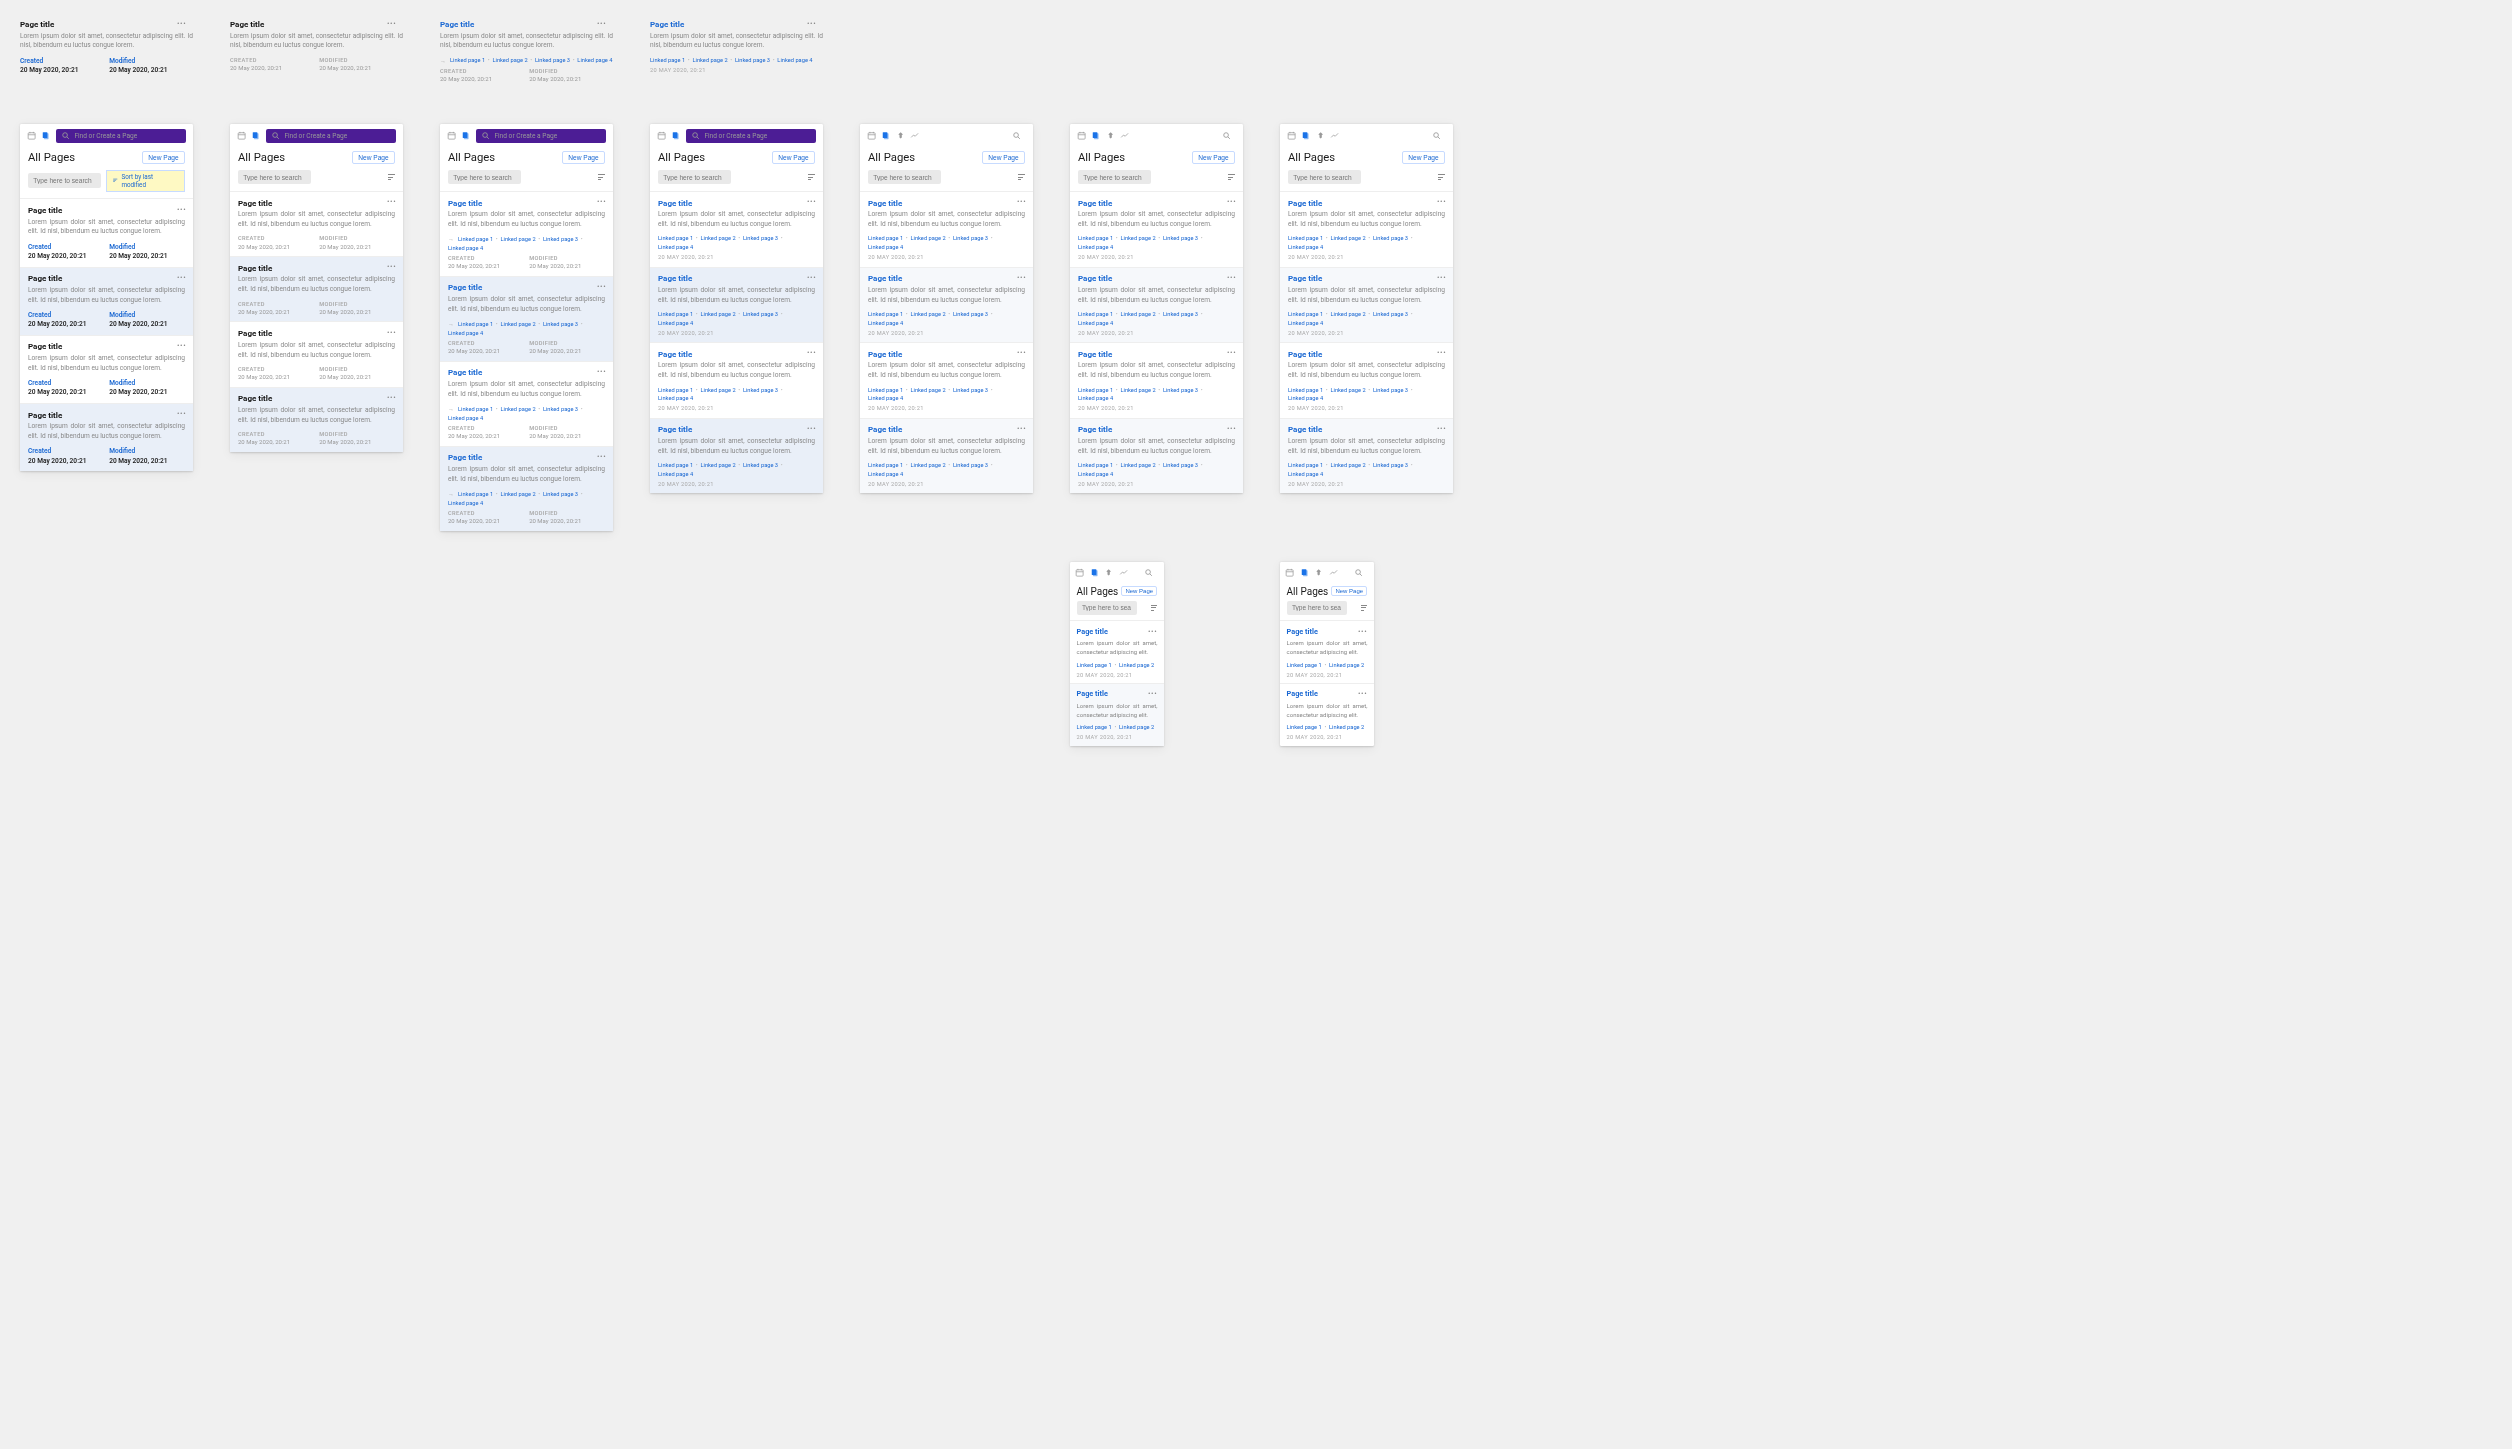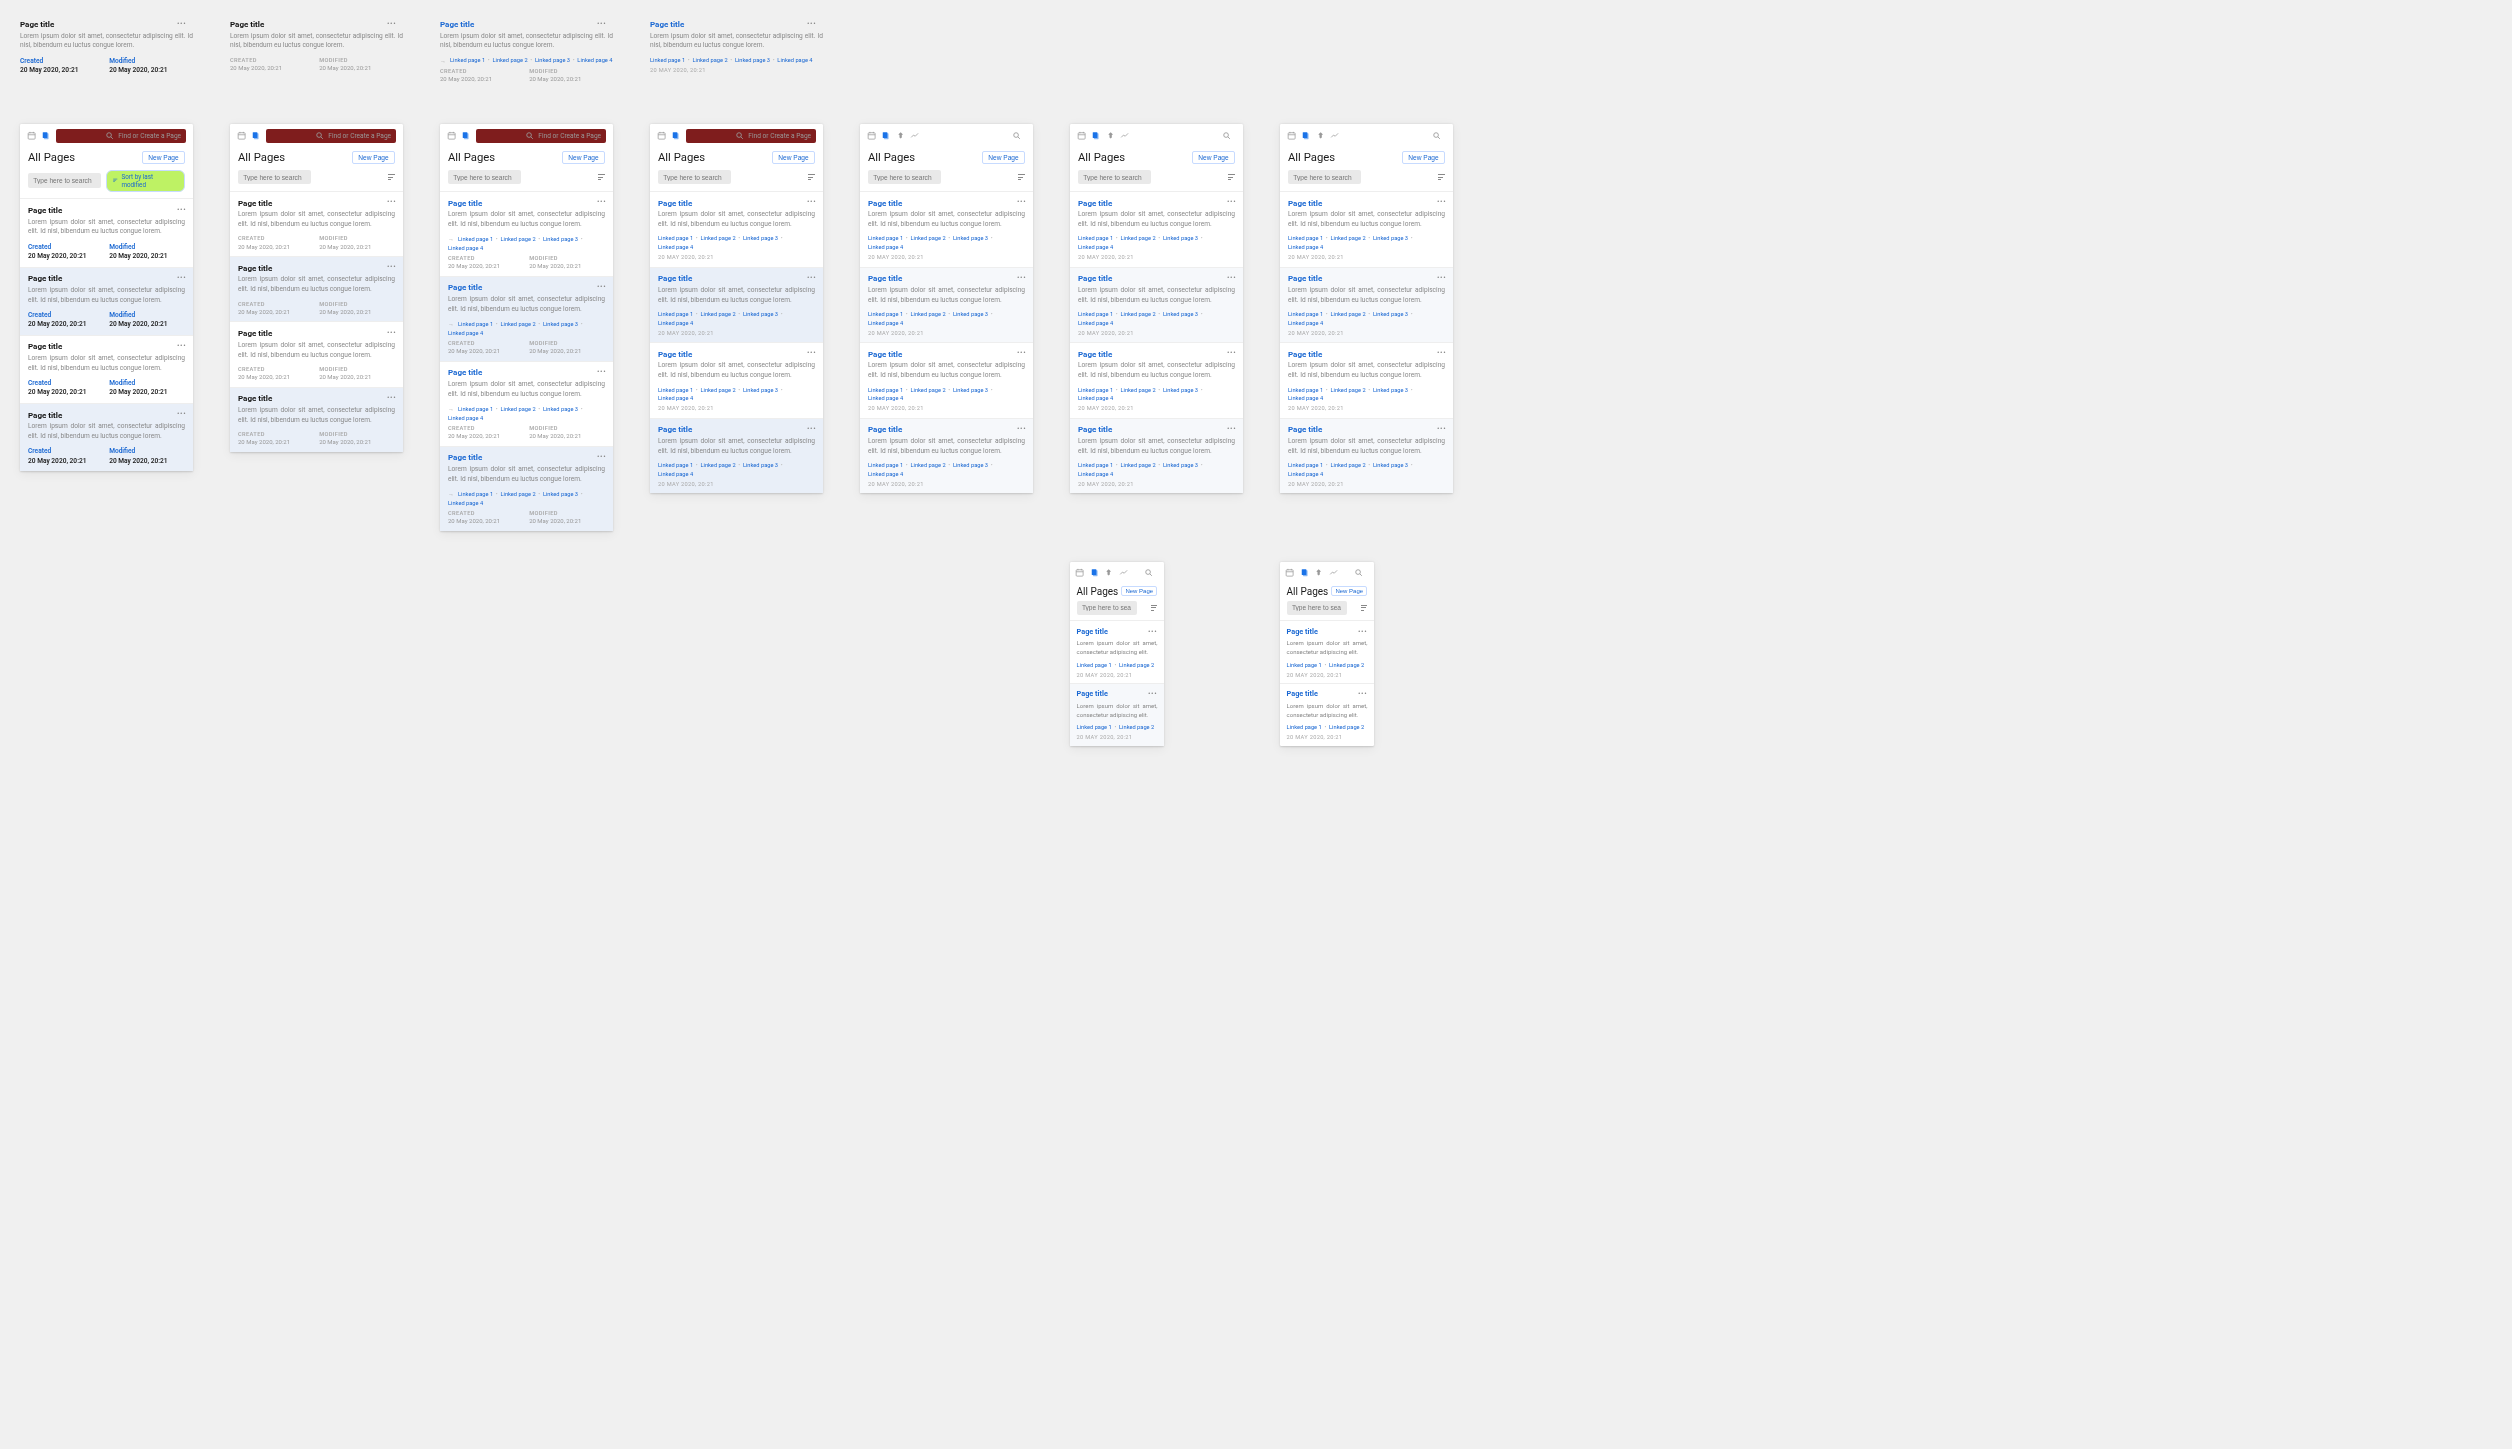--- a/index.html
+++ b/index.html
@@ -29,25 +29,25 @@
     gap: 5.3px;
     padding: 5.3px 6.6px;
   }
   .topbar-icons { display:flex; gap:5.3px; align-items:center; }
   .topbar .findbox {
     flex: 1;
     display: flex; align-items: center;
     gap: 4px;
     height: 14.6px;
     border-radius: 2px;
-    background: #7f1d1d;
+    background: #4c1d95;
     color: #999;
     font-size: 6.6px;
     padding: 0 5.3px;
-    justify-content: flex-end;
+    justify-content: flex-start;
   }
   .topbar .findbox.iconend { justify-content: flex-end; background: transparent; }
 
   .icon { width:9.3px; height:9.3px; display:inline-flex; align-items:center; justify-content:center; color:#999; flex:0 0 auto; }
   .icon svg { width:100%; height:100%; display:block; }
   .icon.active { color:#1a73e8; }
 
   
   .section-head {
     display:flex; align-items:center; justify-content:space-between;
@@ -77,22 +77,22 @@
     border-radius: 2px;
     padding: 0 5.3px;
     font-size: 6.6px;
     color: #777;
     min-width: 0;
     width: 73px;
   }
   .sort-pill {
     border: 0.7px solid #c7dbff;
     color: #1967d2;
-    background: #bef264;
-    border-radius: 6px;
+    background: #fef9c3;
+    border-radius: 0;
     padding: 2px 5.3px;
     font-size: 6.3px;
     display:inline-flex; gap:2.7px; align-items:center;
     cursor:pointer;
     margin-left:auto;
   }
   .sort-glyph {
     color:#888; margin-left:auto; cursor:pointer;
     display:inline-flex; flex-direction:column; gap:1.3px;
   }

